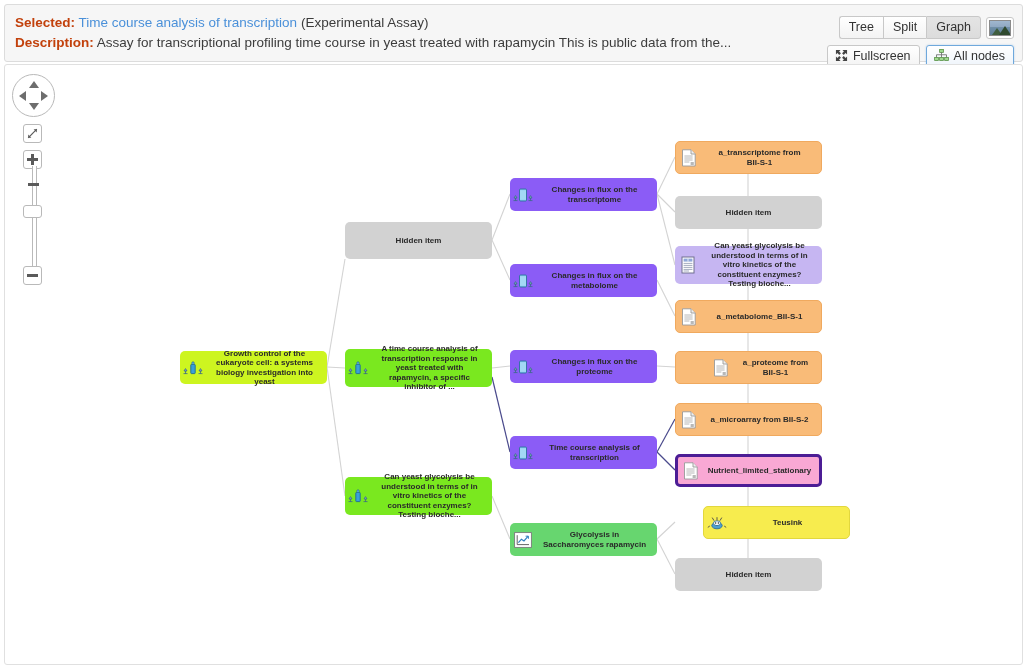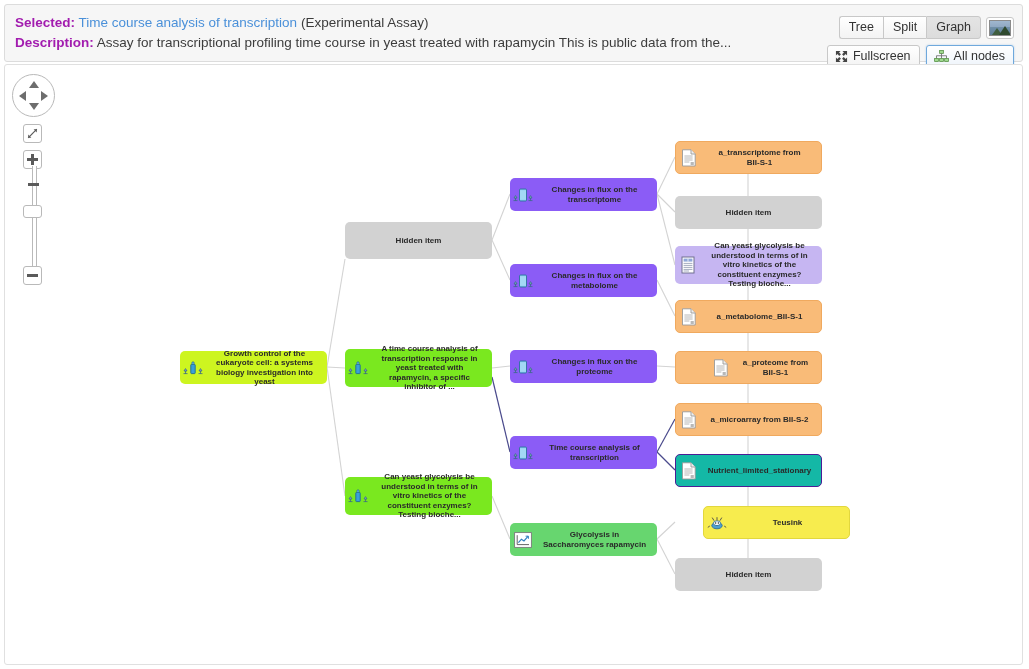--- a/index.html
+++ b/index.html
@@ -28,21 +28,21 @@
   }
   .header-lines {
     position: absolute;
     left: 10px; top: 8px;
     width: 830px;
     font-size: 13.5px;
     line-height: 20px;
     color: #3a3a3a;
   }
   .hdr-row { white-space: nowrap; }
-  .hdr-label { font-weight: bold; color: #a21caf; }
+  .hdr-label { font-weight: bold; color: #c2410c; }
   .hdr-link { color: #4a90d9; }
   .hdr-plain { color: #3c3c3c; }
 
   .hdr-buttons-top {
     position: absolute;
     right: 8px; top: 11px;
     display: flex;
     align-items: center;
     gap: 5px;
   }
@@ -102,21 +102,21 @@
   }
 
   .hdr-buttons-bottom {
     position: absolute;
     right: 8px; top: 40px;
     display: flex;
     align-items: center;
     gap: 6px;
   }
   .btn-wide {
-    display: flex; align-items: flex-end; gap: 5px;
+    display: flex; align-items: flex-start; gap: 5px;
     border-radius: 3px;
     padding: 3px 8px 4px 7px;
   }
   .btn-allnodes {
     border: 1px solid #6fa8dc;
     background: linear-gradient(#ffffff, #eef4fb);
     box-shadow: 0 0 2px rgba(90,150,210,0.45);
   }
   .ico-fullscreen { width: 13px; height: 13px; display:block; }
   .ico-allnodes { width: 15px; height: 13px; display:block; }
@@ -252,21 +252,21 @@
   .node-icon svg { display: block; }
 
   .n-green   { background: #8b5cf6; }
   .n-green2  { background: #67d66f; }
   .n-chart   { background: #cdf520; }
   .n-lime    { background: #7ae81f; }
   .n-orange  { background: #f9bb78; }
   .n-orange-b{ border: 1px solid #f0a95e; }
   .n-grey    { background: #d2d2d2; }
   .n-purple  { background: #c6b6f2; }
-  .n-blue    { background: #14b8a6; border: 1px solid #4c1d95; }
+  .n-blue    { background: #f9a8d4; border: 3px solid #4c1d95; }
   .n-yellow  { background: #f7ec4e; border: 1px solid #e2d73d; margin-left: 28px; }
 </style>
 </head>
 <body>
 
 <div id="app">
 
   <div class="header">
     <div class="header-lines">
       <div class="hdr-row">

